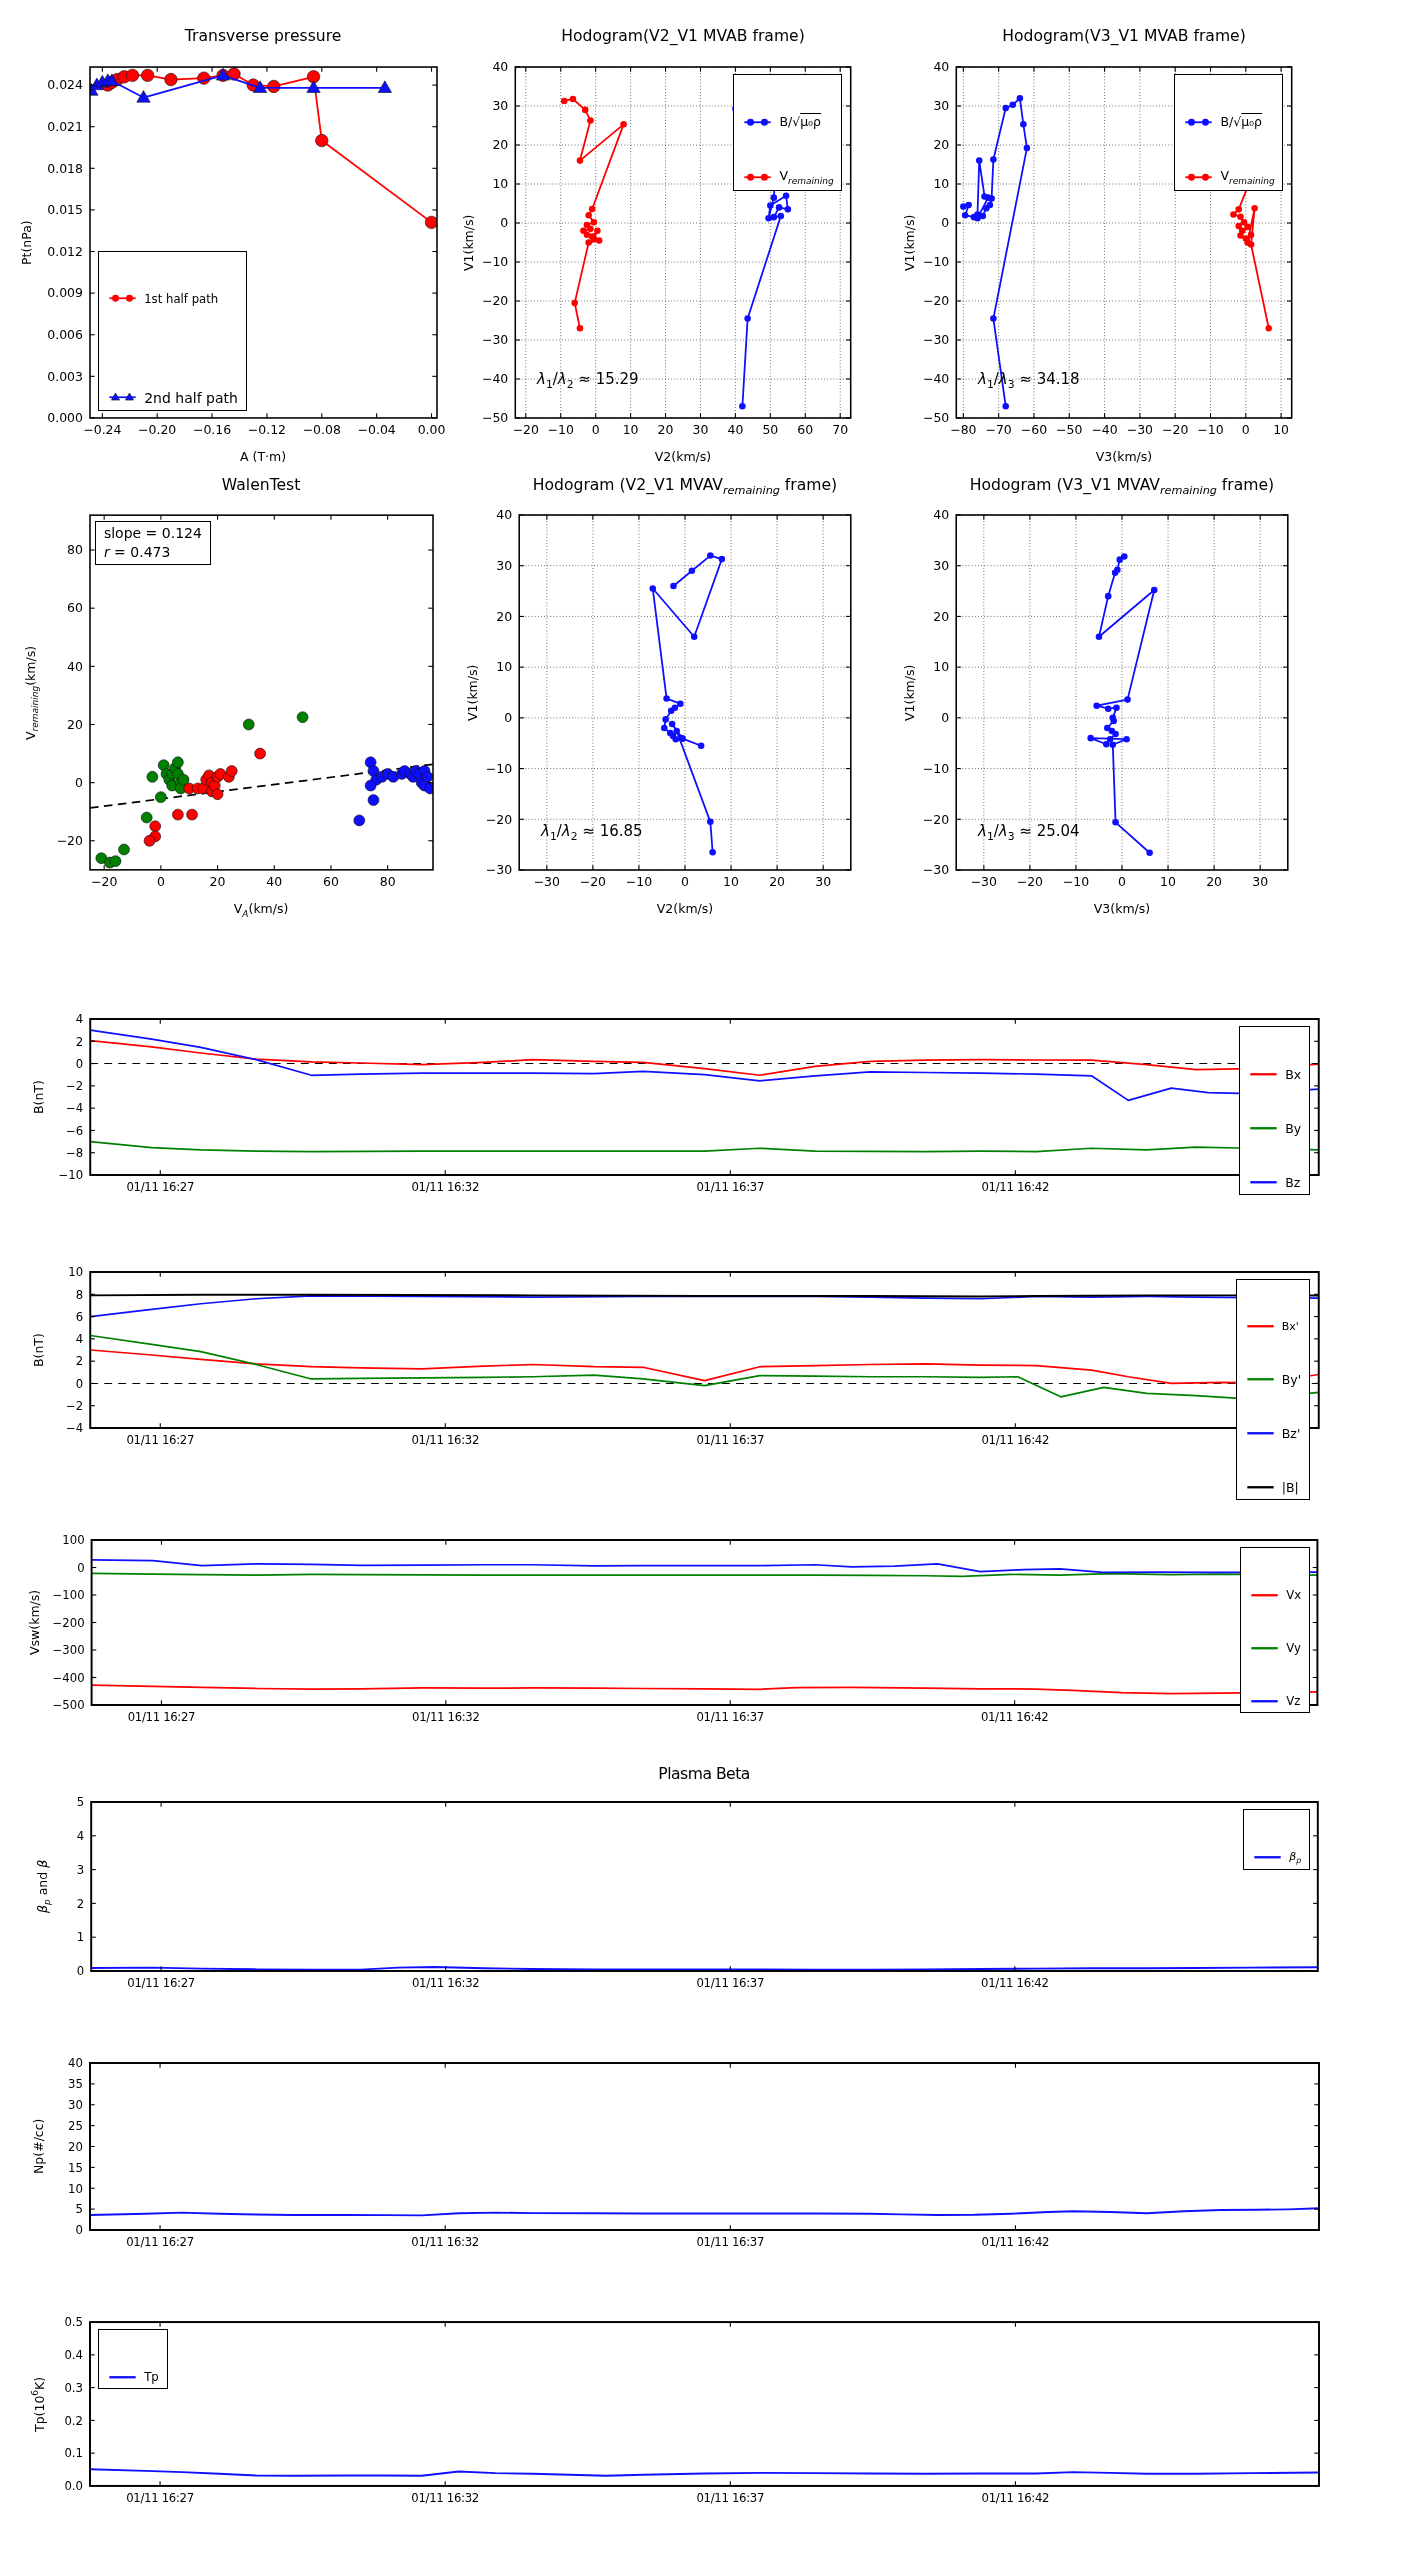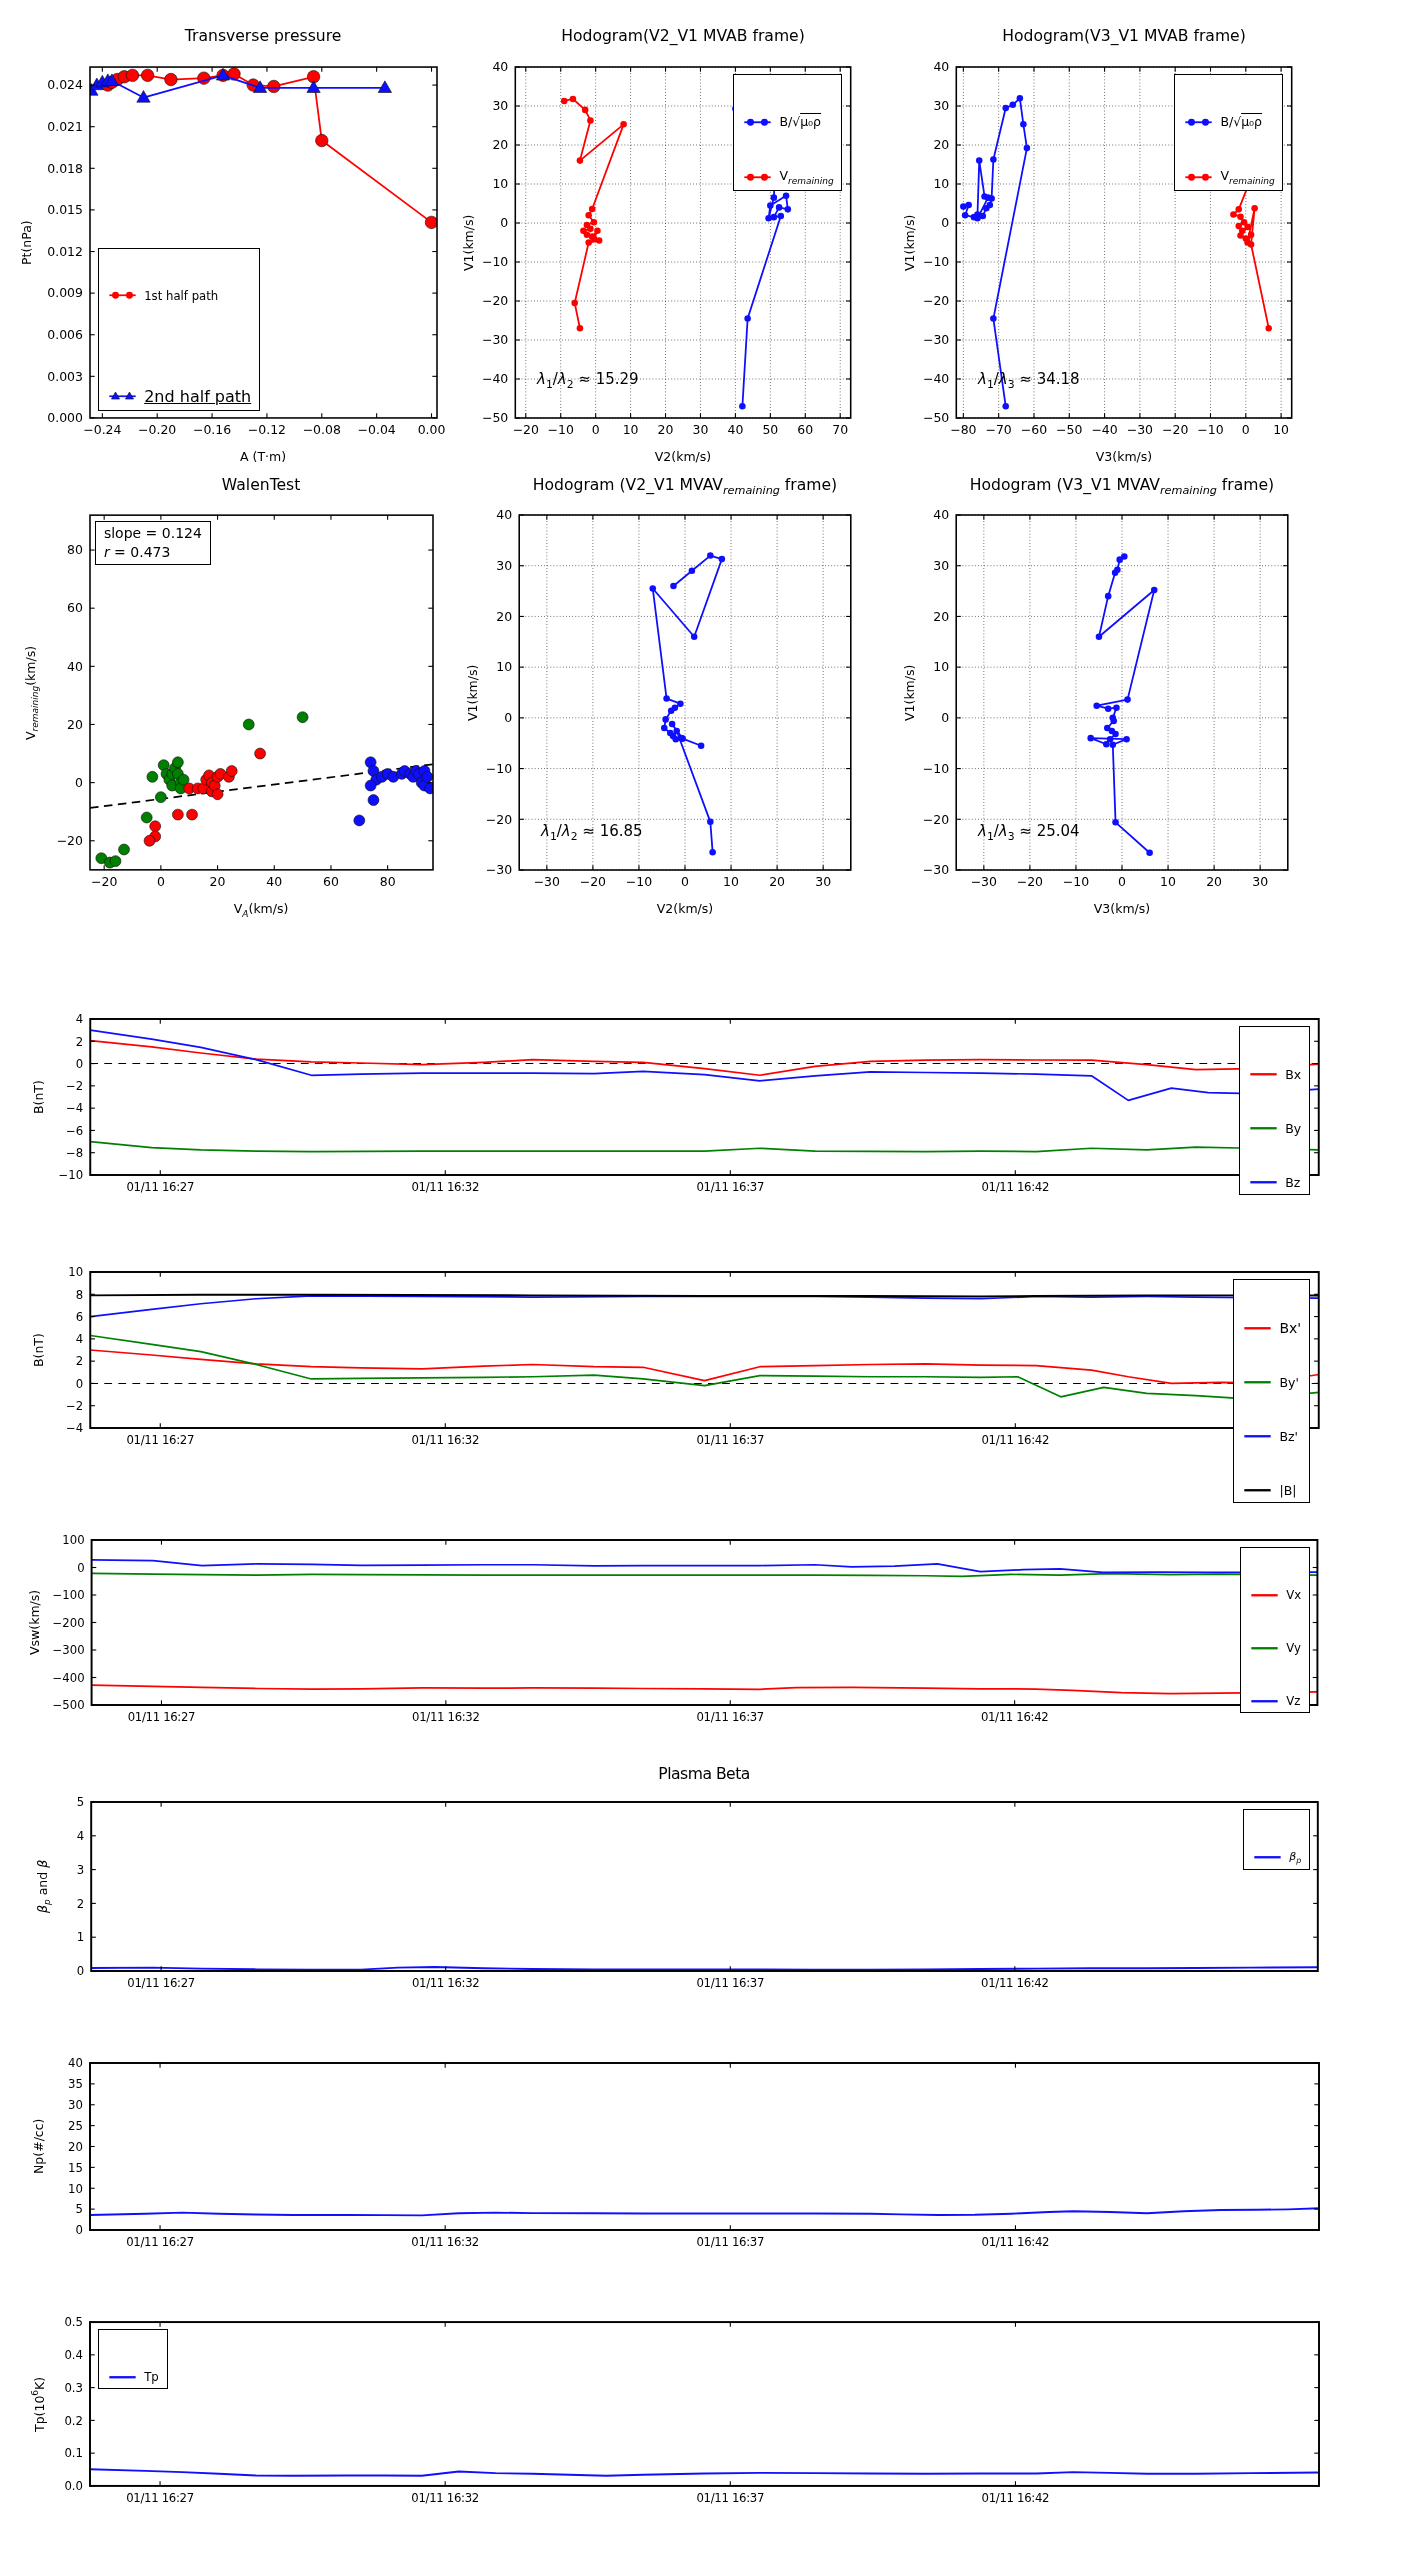--- a/index.html
+++ b/index.html
@@ -120,21 +120,21 @@
       </svg>
   <div class="legend bottom-left">
         <div class="li" style="font-size: 11.7px;">
           <svg width="31" height="12.5" viewBox="0 0 40 16">
             <line x1="3" y1="8" x2="37" y2="8" stroke="#ff0000" stroke-width="2.2"></line>
             <circle cx="11" cy="8" r="4.5" fill="#ff0000" stroke="none" stroke-width="0.8"></circle>
             <circle cx="29" cy="8" r="4.5" fill="#ff0000" stroke="none" stroke-width="0.8"></circle>
           </svg>
           <span>1st half path</span>
         </div>
-        <div class="li" style="font-size: 16px; text-decoration: underline;">
+        <div class="li" style="font-size: 14px;">
           <svg width="31" height="12.5" viewBox="0 0 40 16">
             <line x1="3" y1="8" x2="37" y2="8" stroke="#0f0fff" stroke-width="2.2"></line>
             <path d="M 11 2.5 L 5.775 11.63 L 16.225 11.63 Z" fill="#0f0fff" stroke="#111" stroke-width="0.8"></path>
             <path d="M 29 2.5 L 23.775 11.63 L 34.225 11.63 Z" fill="#0f0fff" stroke="#111" stroke-width="0.8"></path>
           </svg>
           <span>2nd half path</span>
         </div>
       </div>
     </div>
   <div class="xlab" style="left:74px;top:429px;width:347px;">A (T·m)</div>
@@ -915,21 +915,21 @@
         <line x1="1575" y1="142.85714285714286" x2="1569" y2="142.85714285714286" stroke="#000" stroke-width="1.4"></line>
         <text x="-9" y="148.35714285714286" text-anchor="end" font-size="15" fill="#000">0</text>
         <line x1="0" y1="171.42857142857144" x2="6" y2="171.42857142857144" stroke="#000" stroke-width="1.4"></line>
         <line x1="1575" y1="171.42857142857144" x2="1569" y2="171.42857142857144" stroke="#000" stroke-width="1.4"></line>
         <text x="-9" y="176.92857142857144" text-anchor="end" font-size="15" fill="#000">−2</text>
         <line x1="0" y1="200" x2="6" y2="200" stroke="#000" stroke-width="1.4"></line>
         <line x1="1575" y1="200" x2="1569" y2="200" stroke="#000" stroke-width="1.4"></line>
         <text x="-9" y="205.5" text-anchor="end" font-size="15" fill="#000">−4</text>
       </svg>
   <div class="legend top-right">
-        <div class="li" style="font-size: 14px;">
+        <div class="li" style="font-size: 11px;">
           <svg width="31" height="12.5" viewBox="0 0 40 16">
             <line x1="3" y1="8" x2="37" y2="8" stroke="#ff0000" stroke-width="3"></line>
           </svg>
           <span>Bx'</span>
         </div>
         <div class="li" style="font-size: 12.5px;">
           <svg width="31" height="12.5" viewBox="0 0 40 16">
             <line x1="3" y1="8" x2="37" y2="8" stroke="#008000" stroke-width="3"></line>
           </svg>
           <span>By'</span>

